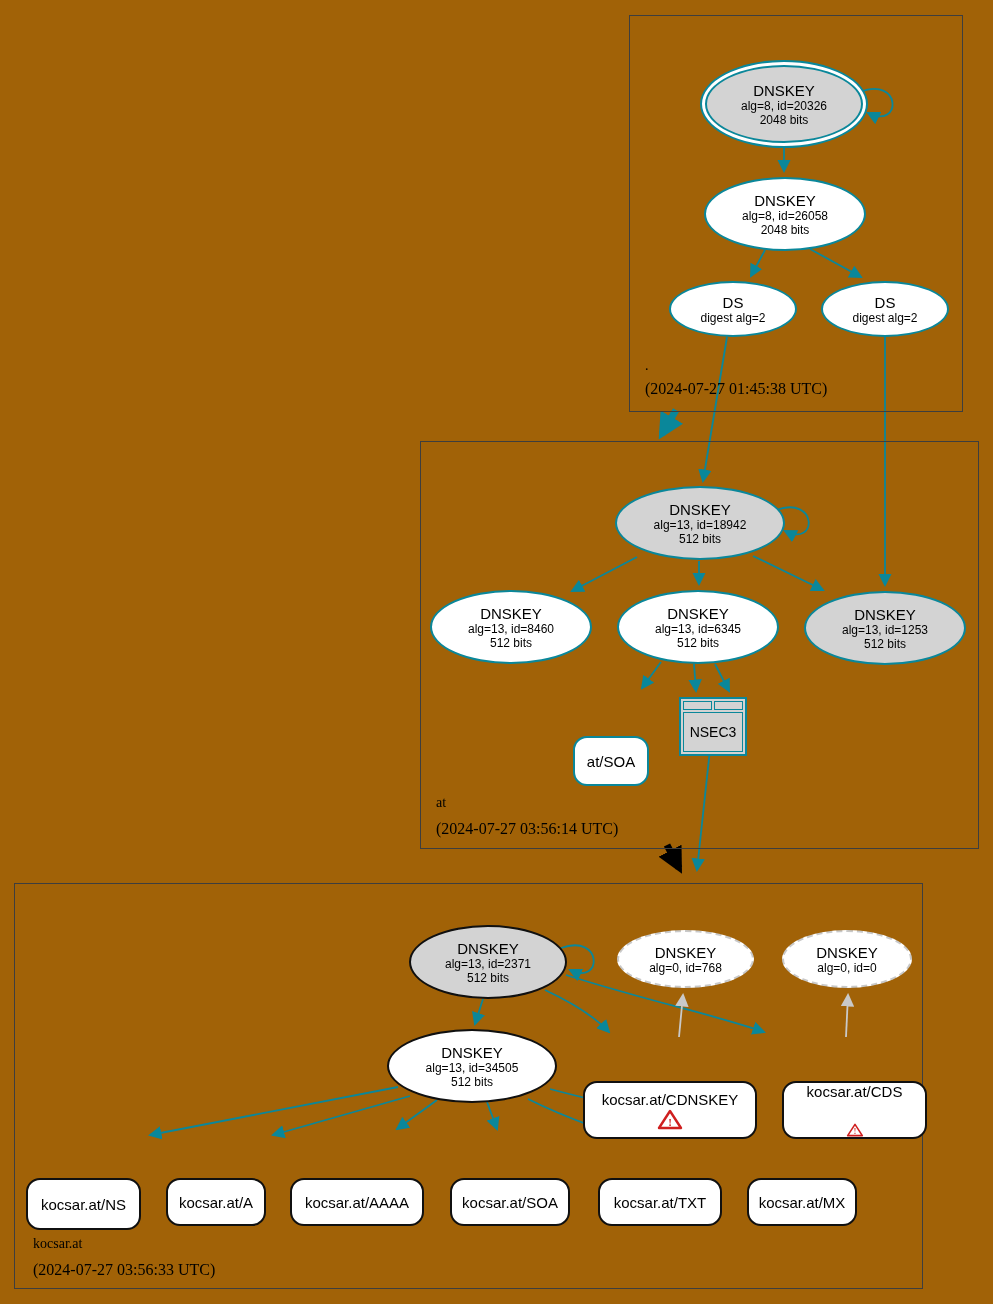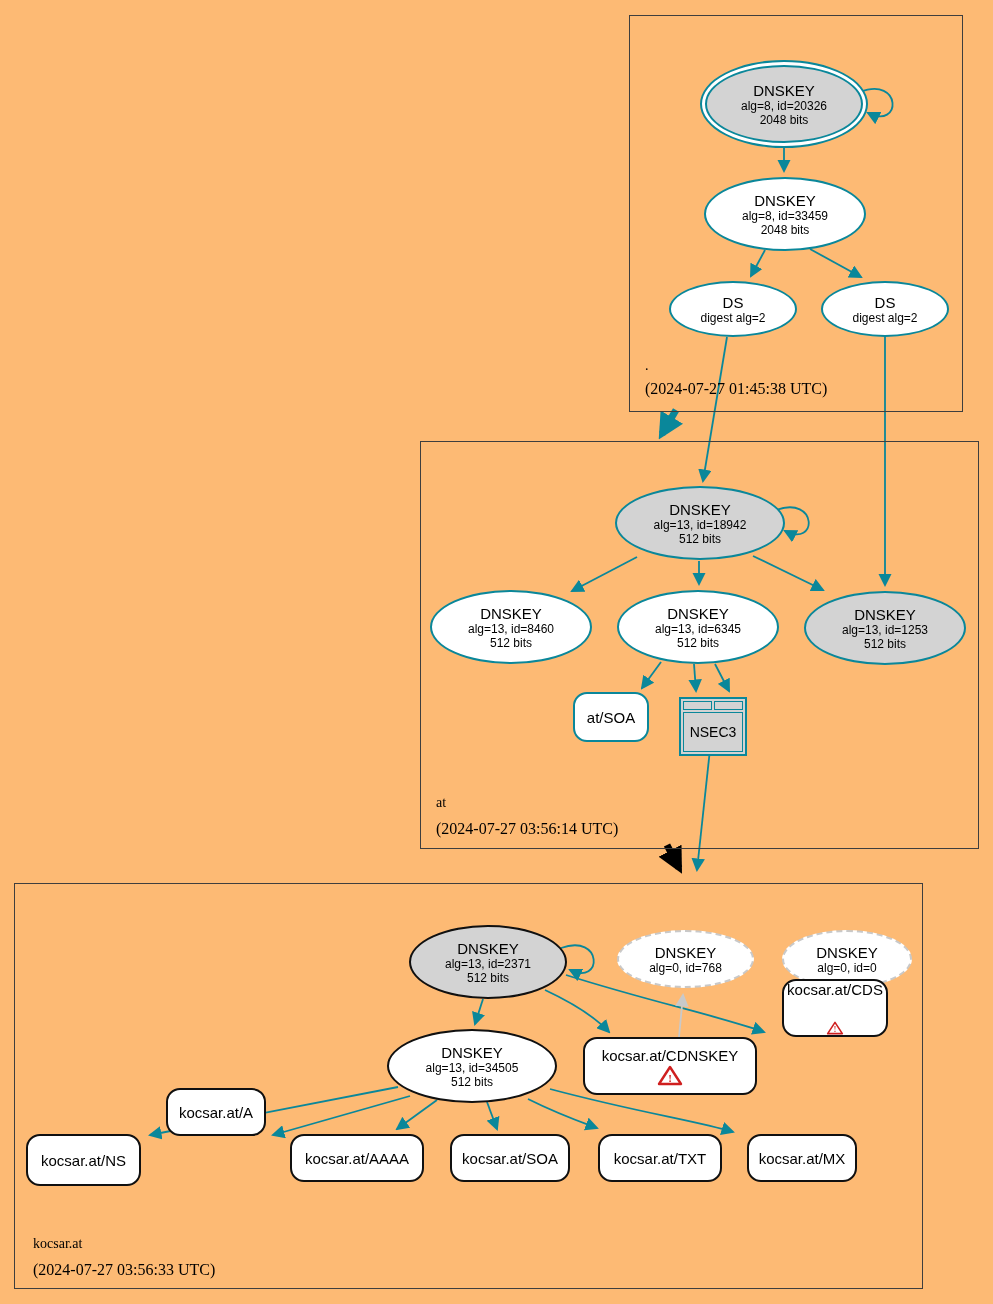--- a/index.html
+++ b/index.html
@@ -1,35 +1,35 @@
 <!DOCTYPE html>
 <html><head>
 <meta charset="utf-8">
 <style>
   html,body{margin:0;padding:0;background:#fff;}
-  #canvas{position:relative;width:993px;height:1304px;background:#fdba74;overflow:hidden;
+  #canvas{position:relative;width:993px;height:1304px;background:#a16207;overflow:hidden;
           font-family:"Liberation Sans",sans-serif;color:#000;}
   #edges{position:absolute;left:0;top:0;pointer-events:none;}
   .zone-box{position:absolute;border:1px solid #3e3e3e;background:transparent;}
   .ellipse{position:absolute;border:2px solid #0a879a;border-radius:50%;background:#fff;
            display:flex;flex-direction:column;align-items:center;justify-content:center;
            text-align:center;box-sizing:border-box;}
   .ellipse.gray{background:#d3d3d3;}
   .ellipse.black-border{border-color:#101010;}
   .ellipse.ghost{border:2px dashed #c9c9c9;background:#fff;}
   .ring{position:absolute;left:700px;top:60px;width:168px;height:88px;border:2px solid #0a879a;
         border-radius:50%;background:#fff;box-sizing:border-box;}
   .ring-inner{position:absolute;left:3px;top:3px;right:3px;bottom:3px;border:2px solid #0a879a;
         border-radius:50%;background:#d3d3d3;display:flex;flex-direction:column;align-items:center;
         justify-content:center;text-align:center;box-sizing:border-box;}
   .node-title{font-size:15px;line-height:17px;font-family:"Liberation Sans",sans-serif;}
   .node-detail{font-size:12px;line-height:14px;font-family:Liberation Sans, sans-serif;}
   .rrbox{position:absolute;border:2px solid #101010;border-radius:14px;background:#fff;
          display:flex;flex-direction:column;align-items:center;justify-content:center;
-         text-align:center;box-sizing:border-box;font-size:15px;font-family:"Liberation Sans",sans-serif;}
+         text-align:center;box-sizing:border-box;font-size:15px;font-family:"Liberation Sans",sans-serif;margin-top:44px;}
   .rrbox.teal{border-color:#0a879a;}
   .nsec3{position:absolute;left:679px;top:697px;width:68px;height:59px;background:#d3d3d3;
          border:2px solid #0a879a;box-sizing:border-box;display:flex;flex-direction:column;
          padding:2px;gap:2px;}
   .nsec3-row{display:flex;gap:2px;height:9px;}
   .nsec3-cell{flex:1;border:1.5px solid #0a879a;background:#d3d3d3;box-sizing:border-box;}
   .nsec3-label{flex:1;border:1.5px solid #0a879a;background:#d3d3d3;box-sizing:border-box;
          display:flex;align-items:center;justify-content:center;font-size:14px;}
   .zone-name{position:absolute;font-family:"Liberation Serif",serif;font-size:14px;}
   .zone-ts{position:absolute;font-family:"Liberation Serif",serif;font-size:16px;}
@@ -95,21 +95,21 @@
   <div class="ring">
     <div class="ring-inner">
       <span class="node-title">DNSKEY</span>
       <span class="node-detail">alg=8, id=20326</span>
       <span class="node-detail">2048 bits</span>
     </div>
   </div>
 
   <div class="ellipse" style="left:704px;top:177px;width:162px;height:74px;">
     <span class="node-title">DNSKEY</span>
-    <span class="node-detail">alg=8, id=33459</span>
+    <span class="node-detail">alg=8, id=26058</span>
     <span class="node-detail">2048 bits</span>
   </div>
 
   <div class="ellipse" style="left:669px;top:281px;width:128px;height:56px;">
     <span class="node-title">DS</span>
     <span class="node-detail">digest alg=2</span>
   </div>
 
   <div class="ellipse" style="left:821px;top:281px;width:128px;height:56px;">
     <span class="node-title">DS</span>
@@ -185,32 +185,32 @@
   </div>
 
   <div class="rrbox" style="left:583px;top:1037px;width:174px;height:58px;">
     <span>kocsar.at/CDNSKEY</span>
     <svg class="warn" width="26" height="21" viewBox="0 0 26 21">
       <path d="M13 2 L24 19 L2 19 Z" fill="#fff" stroke="#cf1f1f" stroke-width="2.4" stroke-linejoin="round"></path>
       <text x="13" y="17" font-size="11" font-weight="bold" fill="#cf1f1f" text-anchor="middle" font-family="Liberation Serif,serif">!</text>
     </svg>
   </div>
 
-  <div class="rrbox" style="left:782px;top:979px;width:106px;height:58px;gap:22px;">
+  <div class="rrbox" style="left:782px;top:1037px;width:145px;height:58px;gap:22px;">
     <span>kocsar.at/CDS</span>
     <svg class="warn" width="26" height="21" viewBox="0 0 26 21">
       <path d="M13 2 L24 19 L2 19 Z" fill="#fff" stroke="#cf1f1f" stroke-width="2.4" stroke-linejoin="round"></path>
       <text x="13" y="17" font-size="11" font-weight="bold" fill="#cf1f1f" text-anchor="middle" font-family="Liberation Serif,serif">!</text>
     </svg>
   </div>
 
   <div class="rrbox" style="left:26px;top:1134px;width:115px;height:52px;">
     <span>kocsar.at/NS</span>
   </div>
-  <div class="rrbox" style="left:166px;top:1088px;width:100px;height:48px;">
+  <div class="rrbox" style="left:166px;top:1134px;width:100px;height:48px;">
     <span>kocsar.at/A</span>
   </div>
   <div class="rrbox" style="left:450px;top:1134px;width:120px;height:48px;">
     <span>kocsar.at/SOA</span>
   </div>
   <div class="rrbox" style="left:290px;top:1134px;width:134px;height:48px;">
     <span>kocsar.at/AAAA</span>
   </div>
   <div class="rrbox" style="left:598px;top:1134px;width:124px;height:48px;">
     <span>kocsar.at/TXT</span>

